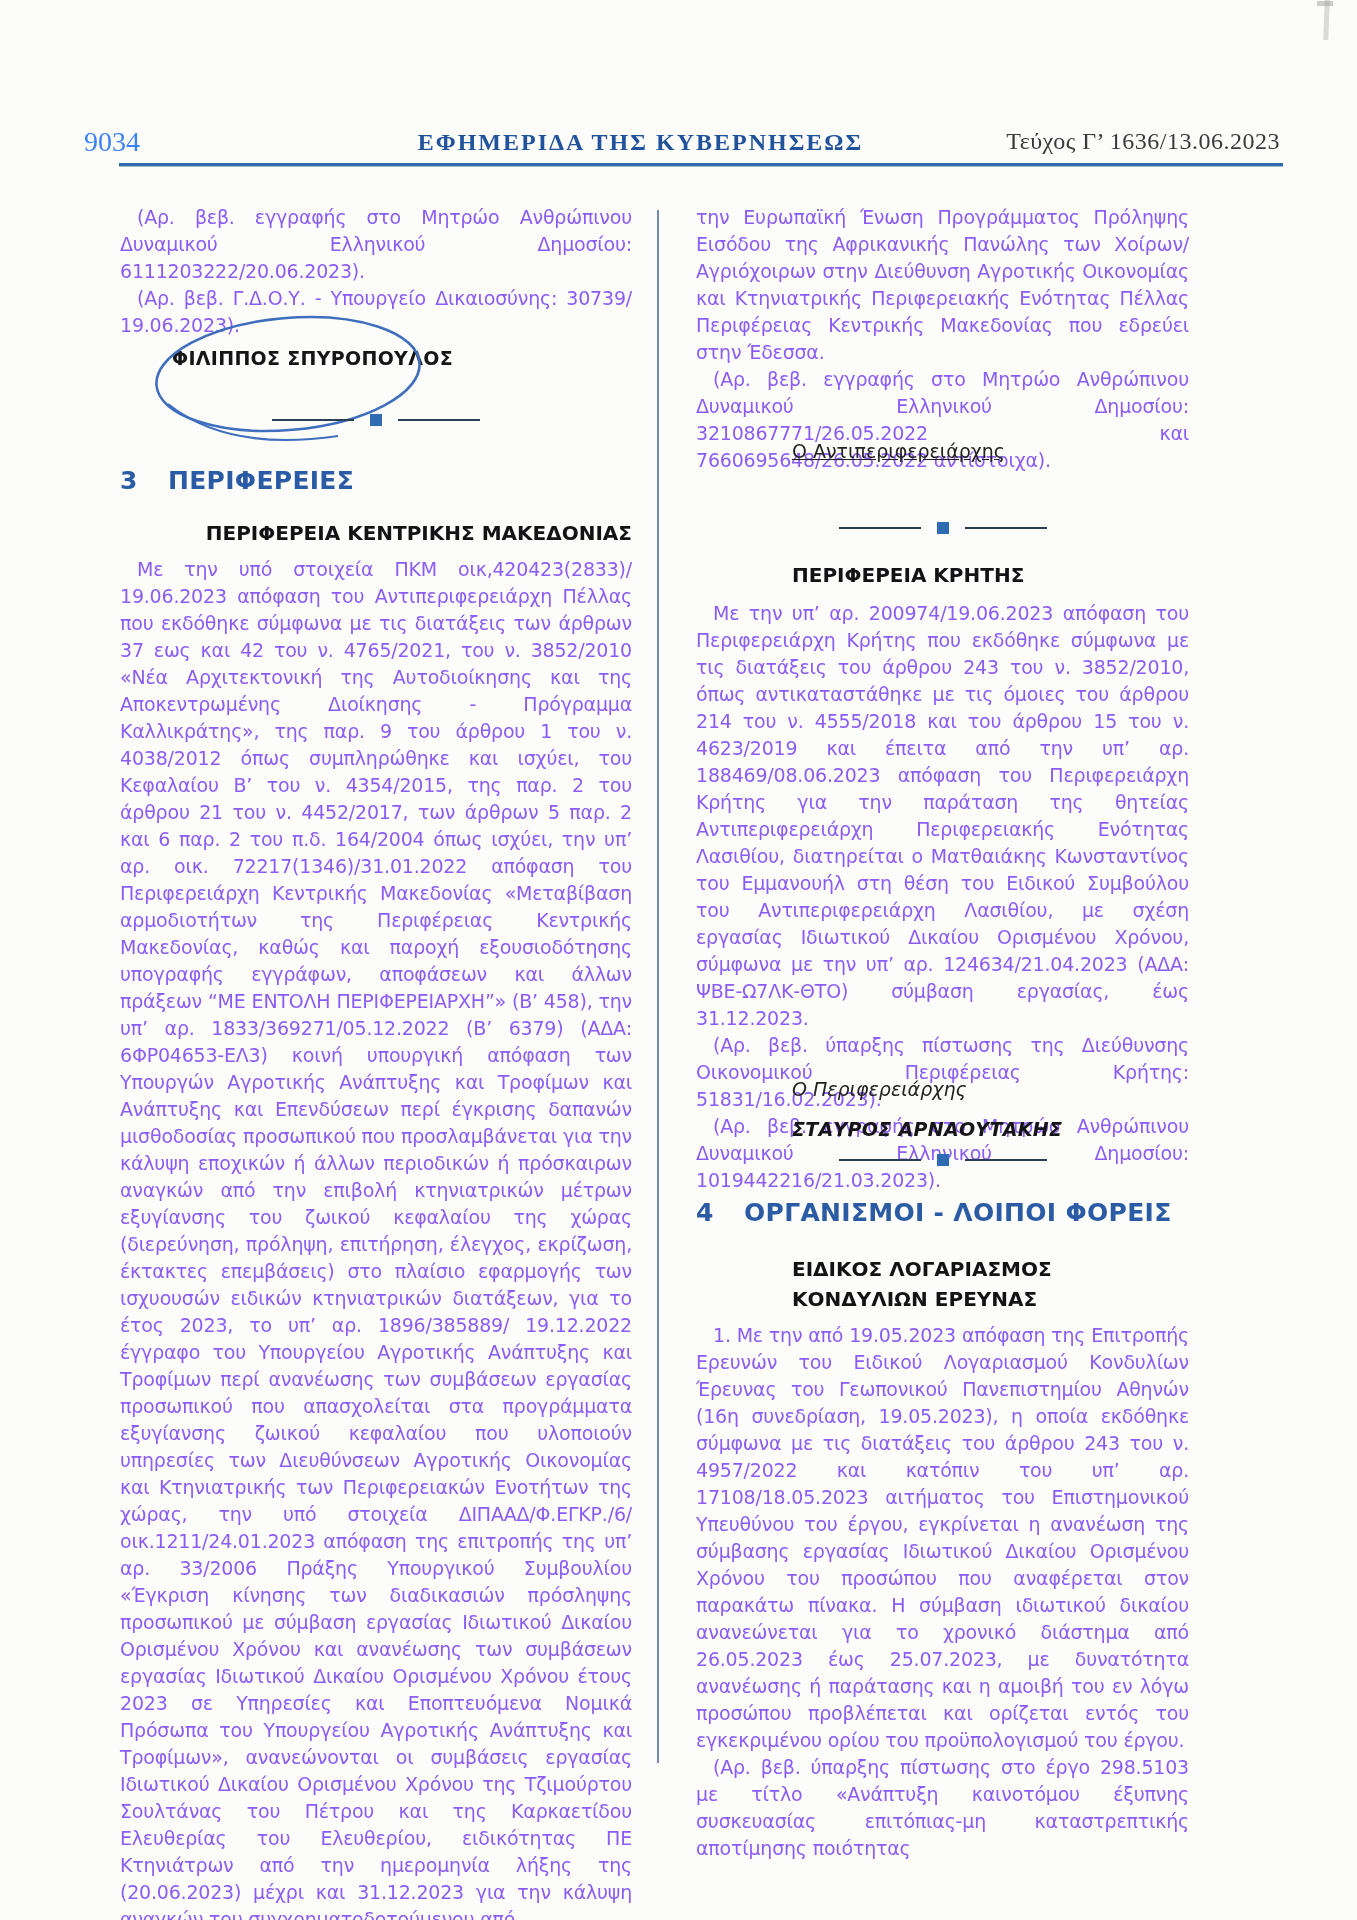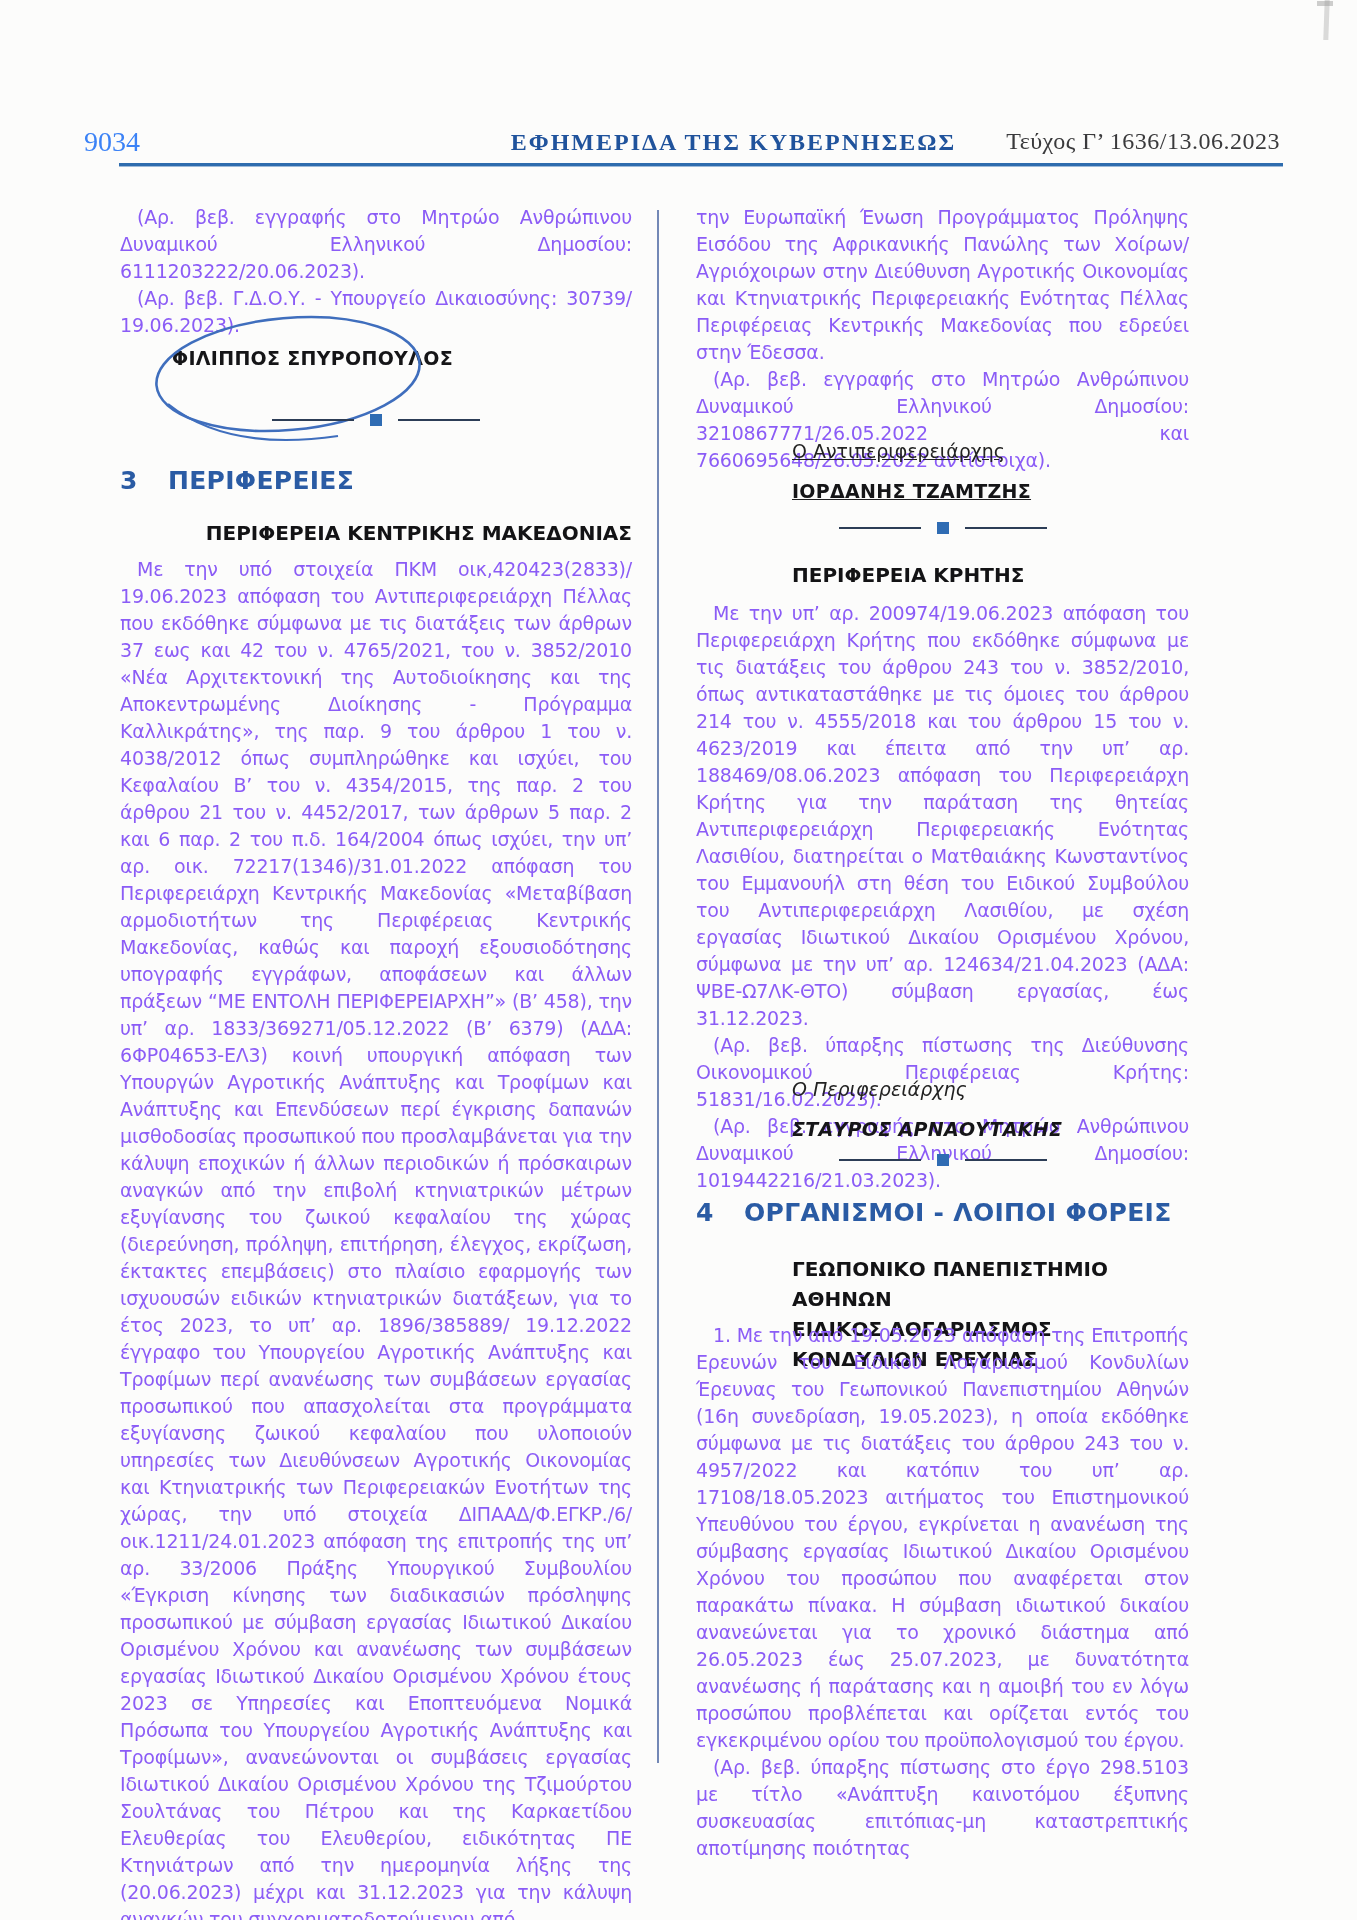--- a/index.html
+++ b/index.html
@@ -11,21 +11,21 @@
     color:#1f1f21;
     overflow:hidden;
   }
   
   .page-number{
     position:absolute; left:84px; top:126px;
     font-family:"Liberation Serif",serif;
     font-size:28px; color:#3b82f6;
   }
   .masthead{
-    position:absolute; left:0; top:129px; width:1357px;
+    position:absolute; left:0; top:129px; width:1171px;
     text-align:center;
   }
   .masthead .inner{
     display:inline-block; margin-left:110px;
     font-family:"Liberation Serif",serif;
     font-weight:bold; font-size:24px; letter-spacing:2px;
     color:#20539c;
   }
   .issue-label{
     position:absolute; right:77px; top:128px;
@@ -133,21 +133,20 @@
 
 <div class="col col-right">
 
   <div class="block body-text" style="top:0;">
     <p>την Ευρωπαϊκή Ένωση Προγράμματος Πρόληψης Εισόδου της Αφρικανικής Πανώλης των Χοίρων/Αγριόχοιρων στην Διεύθυνση Αγροτικής Οικονομίας και Κτηνιατρικής Περιφερειακής Ενότητας Πέλλας Περιφέρειας Κεντρικής Μακεδονίας που εδρεύει στην Έδεσσα.</p>
     <p class="indent">(Αρ. βεβ. εγγραφής στο Μητρώο Ανθρώπινου Δυναμικού Ελληνικού Δημοσίου: 3210867771/26.05.2022 και 7660695648/26.05.2022 αντίστοιχα).</p>
   </div>
 
   <div class="block sig-block sig-right" style="top:234px;text-decoration:underline;">
     <div class="role">Ο Αντιπεριφερειάρχης</div>
-    <div class="name">ΙΟΡΔΑΝΗΣ ΤΖΑΜΤΖΗΣ</div>
   </div>
 
   <div class="block divider" style="top:318px;">
     <span class="seg"></span>
     <span class="sq"></span>
     <span class="seg"></span>
   </div>
 
   <div class="block sub-heading padded" style="top:356px;">ΠΕΡΙΦΕΡΕΙΑ ΚΡΗΤΗΣ</div>
 
@@ -166,21 +165,20 @@
     <span class="seg"></span>
     <span class="sq"></span>
     <span class="seg"></span>
   </div>
 
   <div class="block section-heading" style="top:994px;">
     <span class="num">4</span><span>ΟΡΓΑΝΙΣΜΟΙ - ΛΟΙΠΟΙ ΦΟΡΕΙΣ</span>
   </div>
 
   <div class="block sub-heading padded" style="top:1050px;">
-    <div>ΓΕΩΠΟΝΙΚΟ ΠΑΝΕΠΙΣΤΗΜΙΟ ΑΘΗΝΩΝ</div>
     <div>ΕΙΔΙΚΟΣ ΛΟΓΑΡΙΑΣΜΟΣ ΚΟΝΔΥΛΙΩΝ ΕΡΕΥΝΑΣ</div>
   </div>
 
   <div class="block body-text" style="top:1118px;">
     <p class="indent">1. Με την από 19.05.2023 απόφαση της Επιτροπής Ερευνών του Ειδικού Λογαριασμού Κονδυλίων Έρευνας του Γεωπονικού Πανεπιστημίου Αθηνών (16η συνεδρίαση, 19.05.2023), η οποία εκδόθηκε σύμφωνα με τις διατάξεις του άρθρου 243 του ν. 4957/2022 και κατόπιν του υπ’ αρ. 17108/18.05.2023 αιτήματος του Επιστημονικού Υπευθύνου του έργου, εγκρίνεται η ανανέωση της σύμβασης εργασίας Ιδιωτικού Δικαίου Ορισμένου Χρόνου του προσώπου που αναφέρεται στον παρακάτω πίνακα. Η σύμβαση ιδιωτικού δικαίου ανανεώνεται για το χρονικό διάστημα από 26.05.2023 έως 25.07.2023, με δυνατότητα ανανέωσης ή παράτασης και η αμοιβή του εν λόγω προσώπου προβλέπεται και ορίζεται εντός του εγκεκριμένου ορίου του προϋπολογισμού του έργου.</p>
     <p class="indent">(Αρ. βεβ. ύπαρξης πίστωσης στο έργο 298.5103 με τίτλο «Ανάπτυξη καινοτόμου έξυπνης συσκευασίας επιτόπιας-μη καταστρεπτικής αποτίμησης ποιότητας</p>
   </div>
 
 </div>
 

